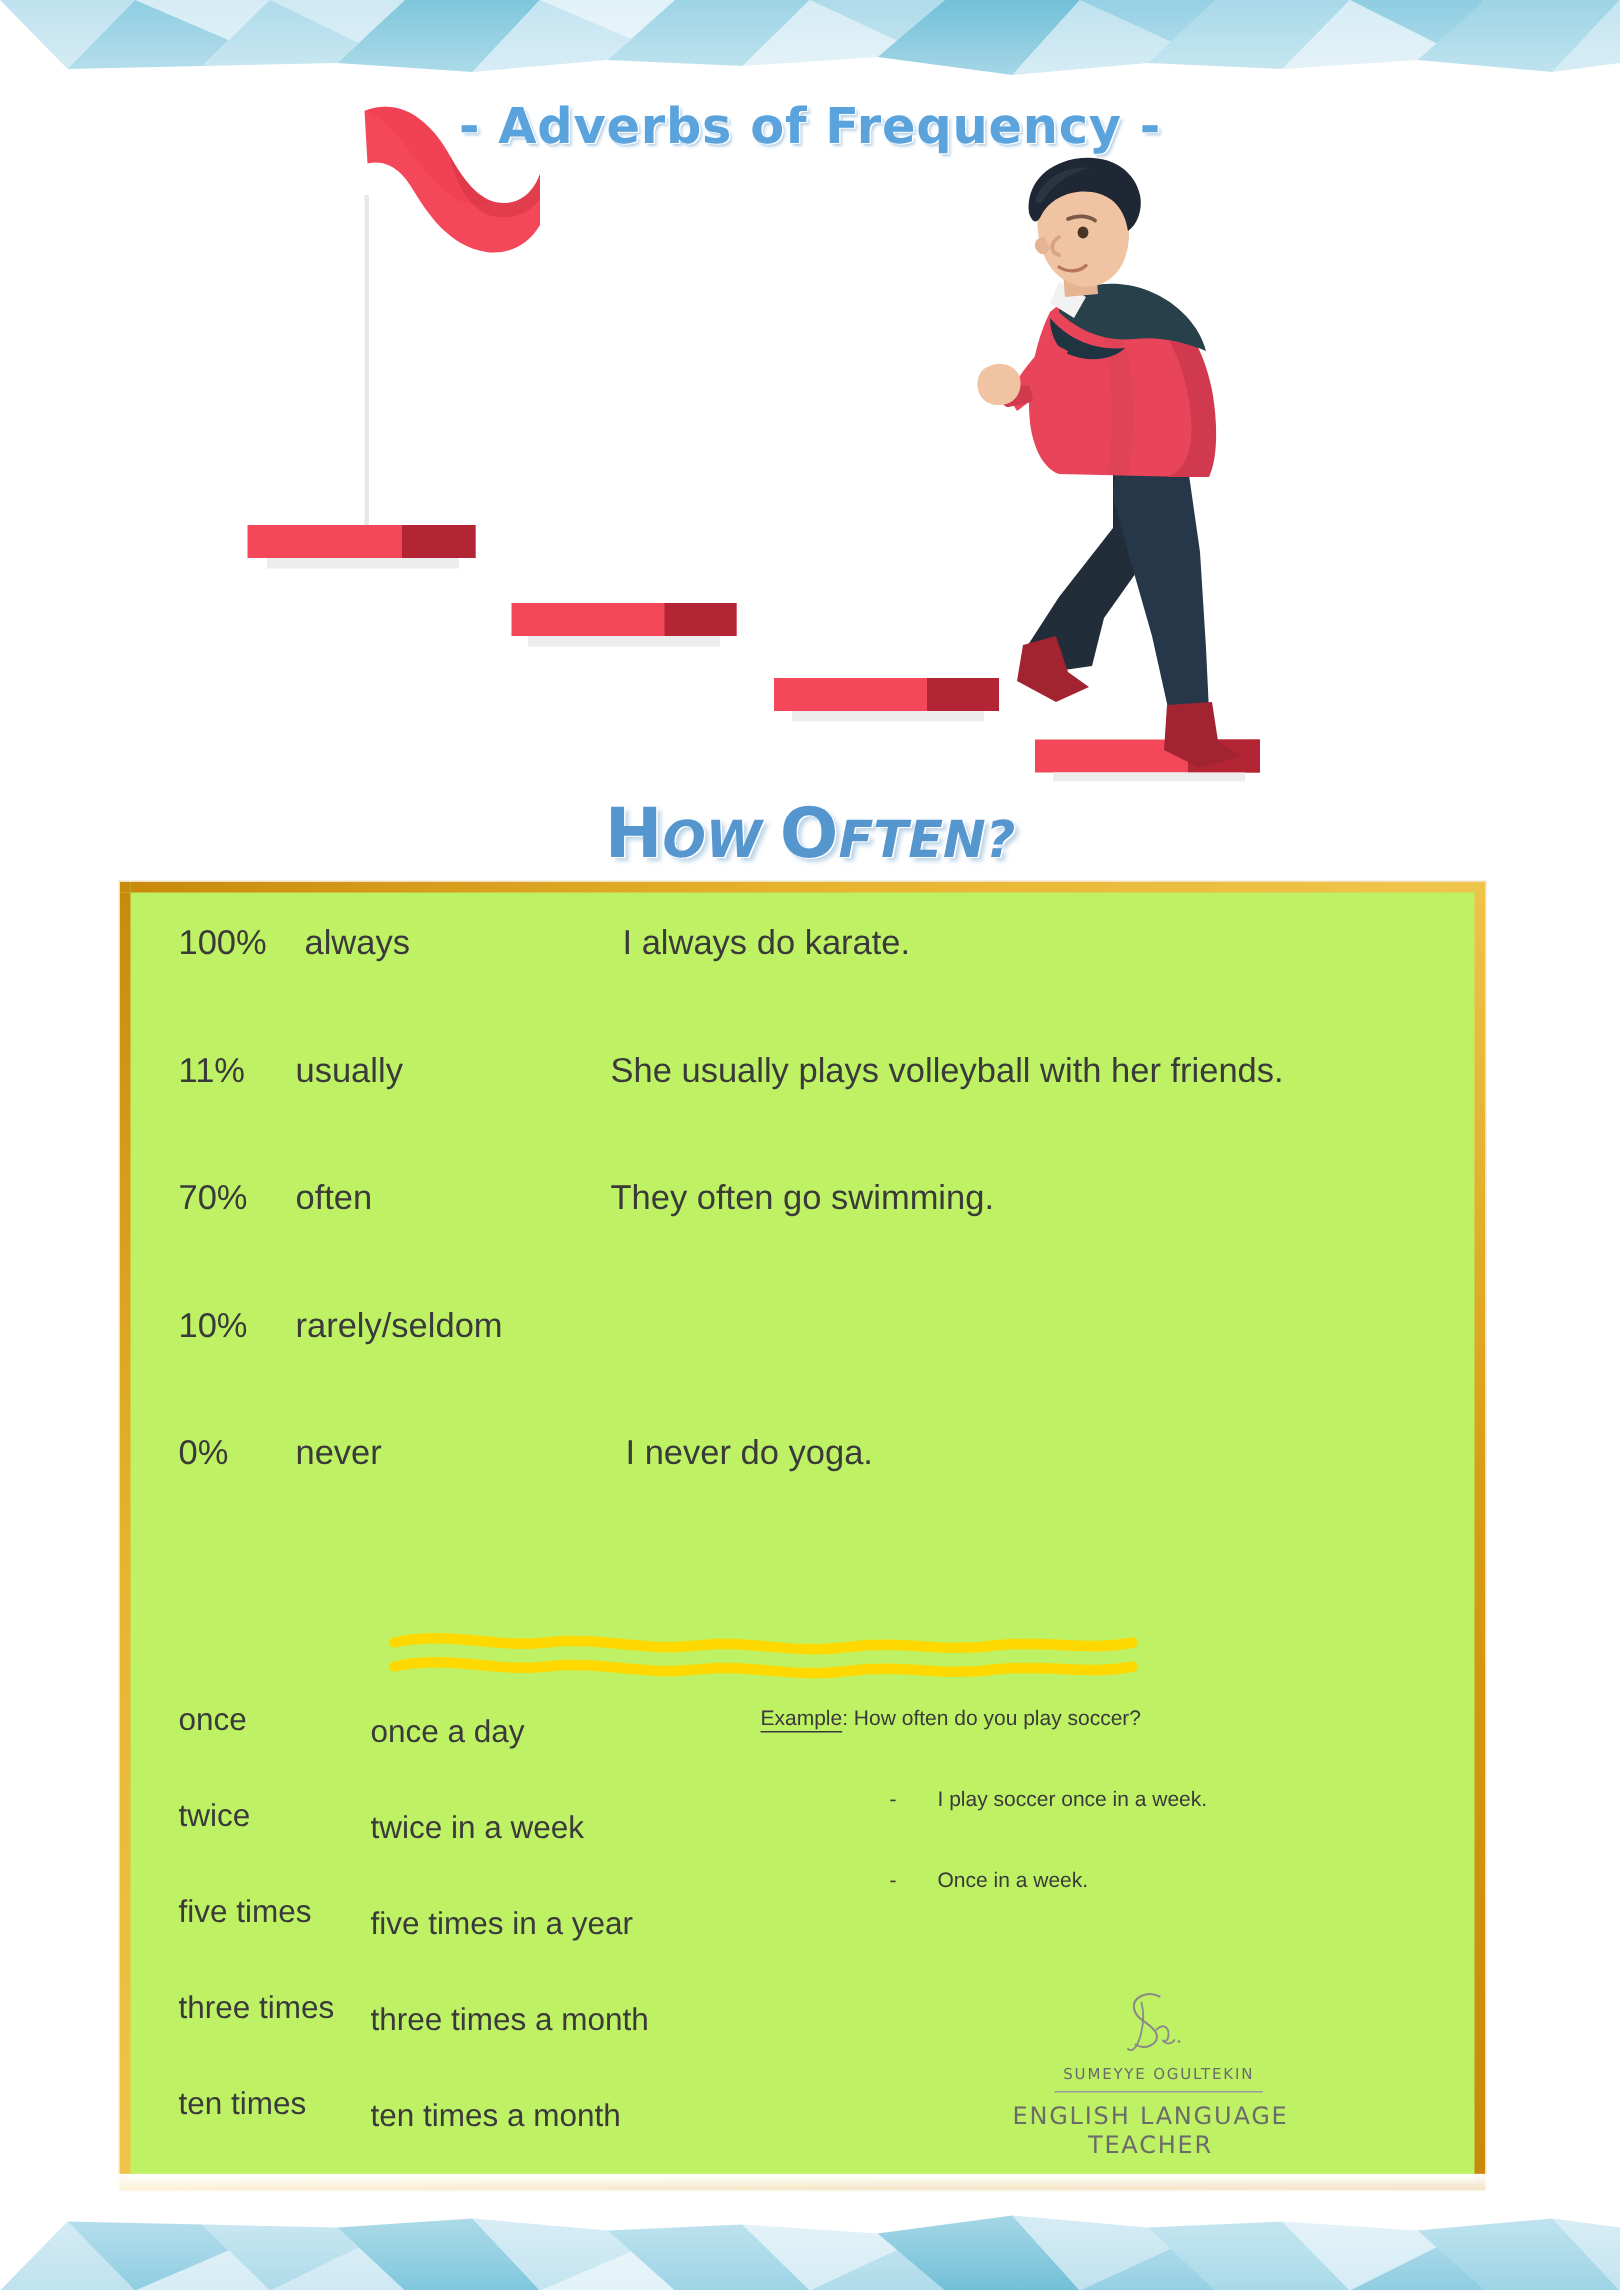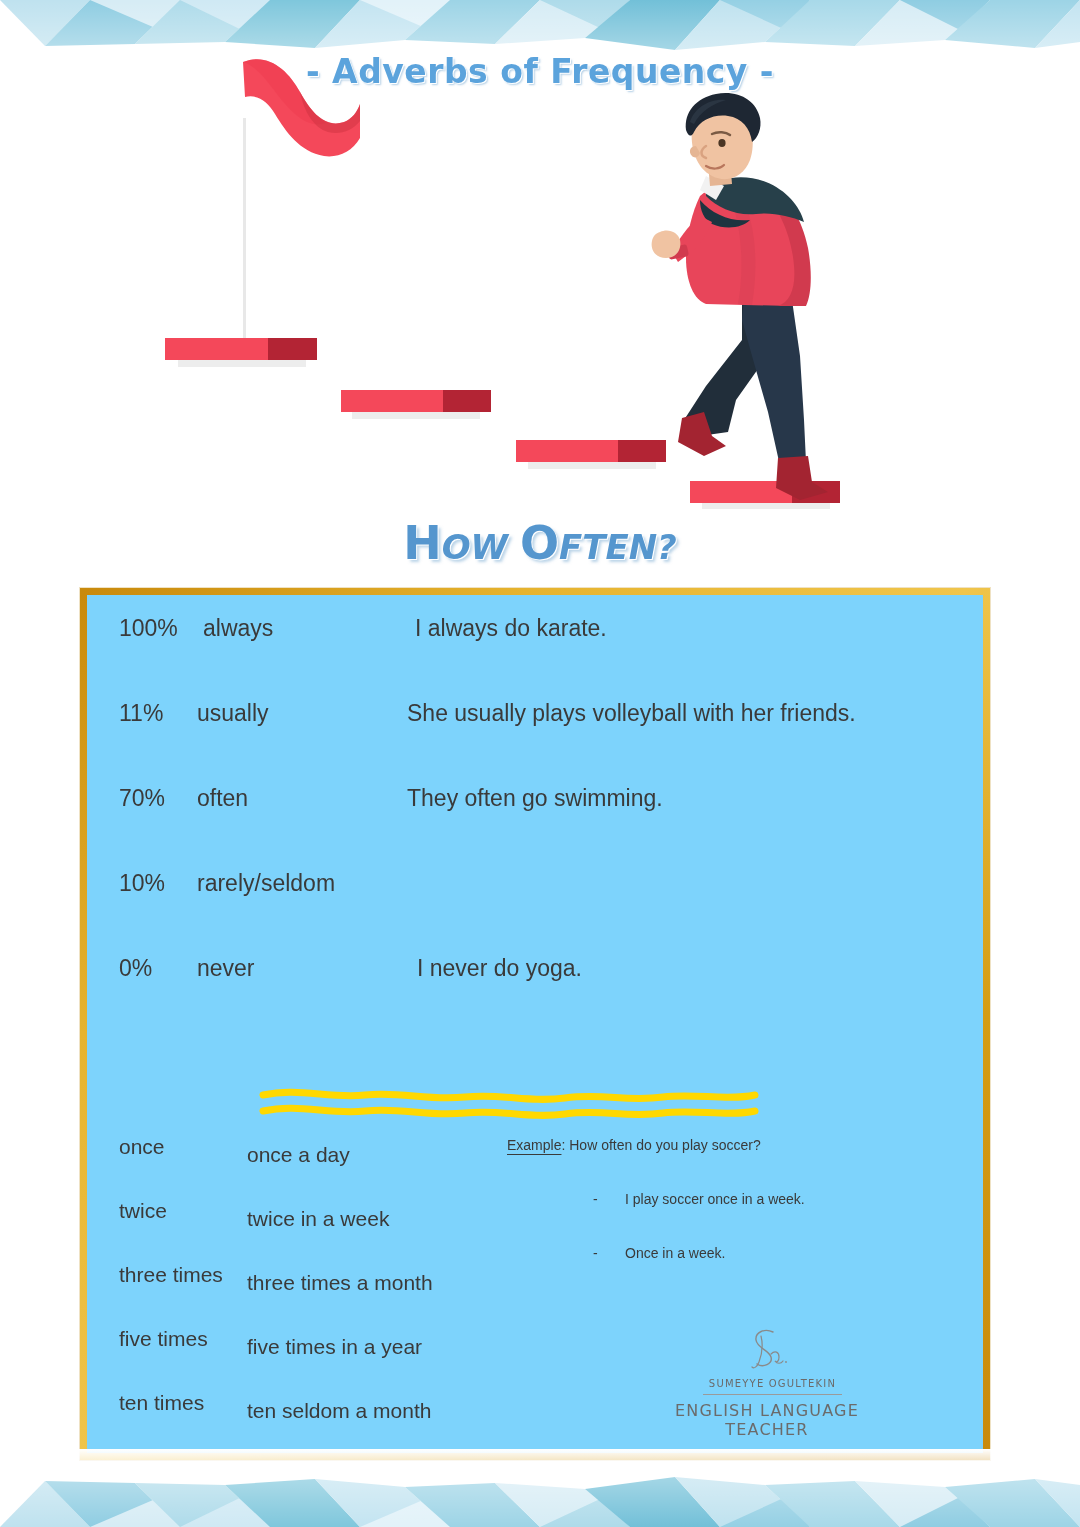--- a/index.html
+++ b/index.html
@@ -28,21 +28,21 @@
     overflow: hidden;
     pointer-events: none;
   }
   .poly-band.top { top: 0; }
   .poly-band.bottom { bottom: 0; }
   .poly-band svg { display: block; width: 1080px; height: 78px; }
 
   
   .hero {
     position: absolute;
-    top: 0;
+    top: 12px;
     left: 0;
     width: 929px;
     height: 586px;
   }
 
   .title {
     position: absolute;
     top: 52px;
     left: 0;
     width: 1080px;
@@ -74,21 +74,21 @@
   .hero-art { position: absolute; inset: 0; }
   .hero-art svg { display: block; }
 
   
   .content-box {
     position: absolute;
     top: 588px;
     left: 80px;
     width: 910px;
     height: 872px;
-    background: #7dd3fc;
+    background: #bef264;
     border: 7px solid #D9A21B;
     border-image: linear-gradient(135deg, #C98A0C 0%, #E6B32E 25%, #F0C54B 50%, #D59C14 75%, #C98A0C 100%) 1;
     box-shadow: 0 0 0 1px rgba(190,140,20,0.25);
   }
 
   
   .adverb-table {
     position: absolute;
     top: 20px;
     left: 0;
@@ -415,32 +415,32 @@
           <span class="freq-count">once</span>
           <span class="freq-phrase">once a day</span>
         </div>
 
         <div class="freq-row">
           <span class="freq-count">twice</span>
           <span class="freq-phrase">twice in a week</span>
         </div>
 
         <div class="freq-row">
+          <span class="freq-count">five times</span>
+          <span class="freq-phrase">five times in a year</span>
+        </div>
+
+        <div class="freq-row">
           <span class="freq-count">three times</span>
           <span class="freq-phrase">three times a month</span>
         </div>
 
         <div class="freq-row">
-          <span class="freq-count">five times</span>
-          <span class="freq-phrase">five times in a year</span>
-        </div>
-
-        <div class="freq-row">
           <span class="freq-count">ten times</span>
-          <span class="freq-phrase">ten seldom a month</span>
+          <span class="freq-phrase">ten times a month</span>
         </div>
       </div>
 
       <div class="example-block">
         <div class="example-q"><span class="example-label">Example</span><span>: How often do you play soccer?</span></div>
 
         <div class="example-answer">
           <span class="example-dash">-</span>
           <span>I play soccer once in a week.</span>
         </div>

